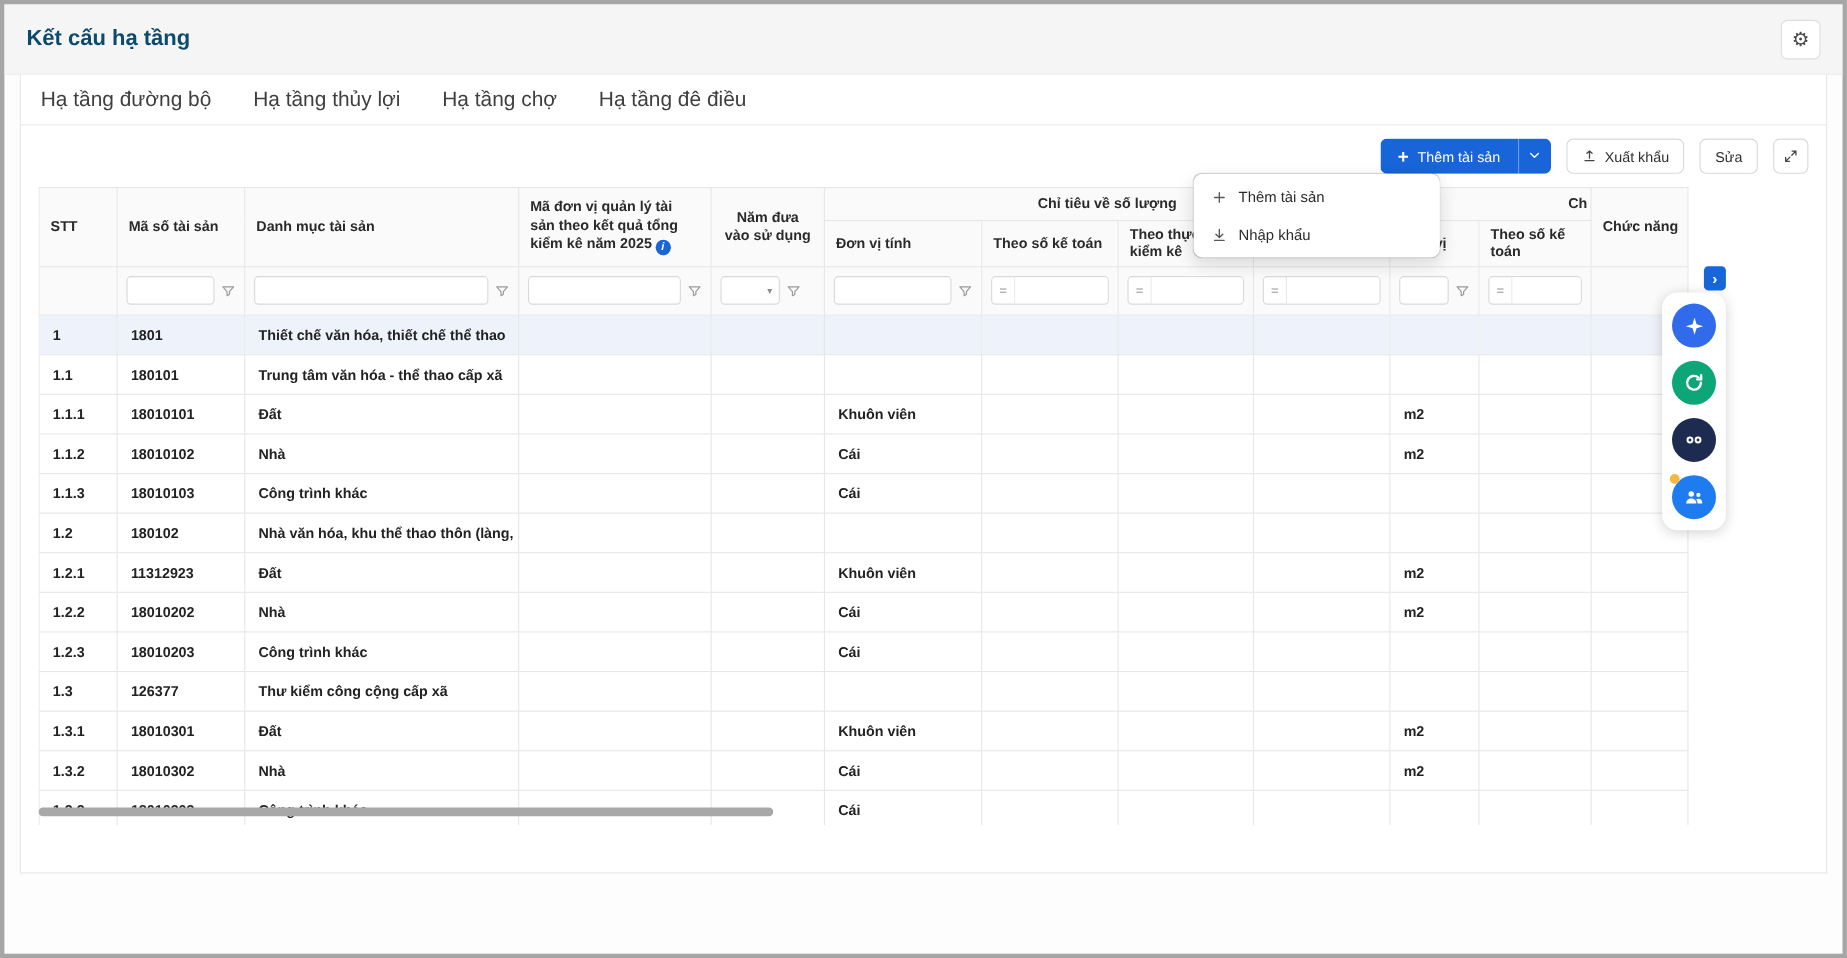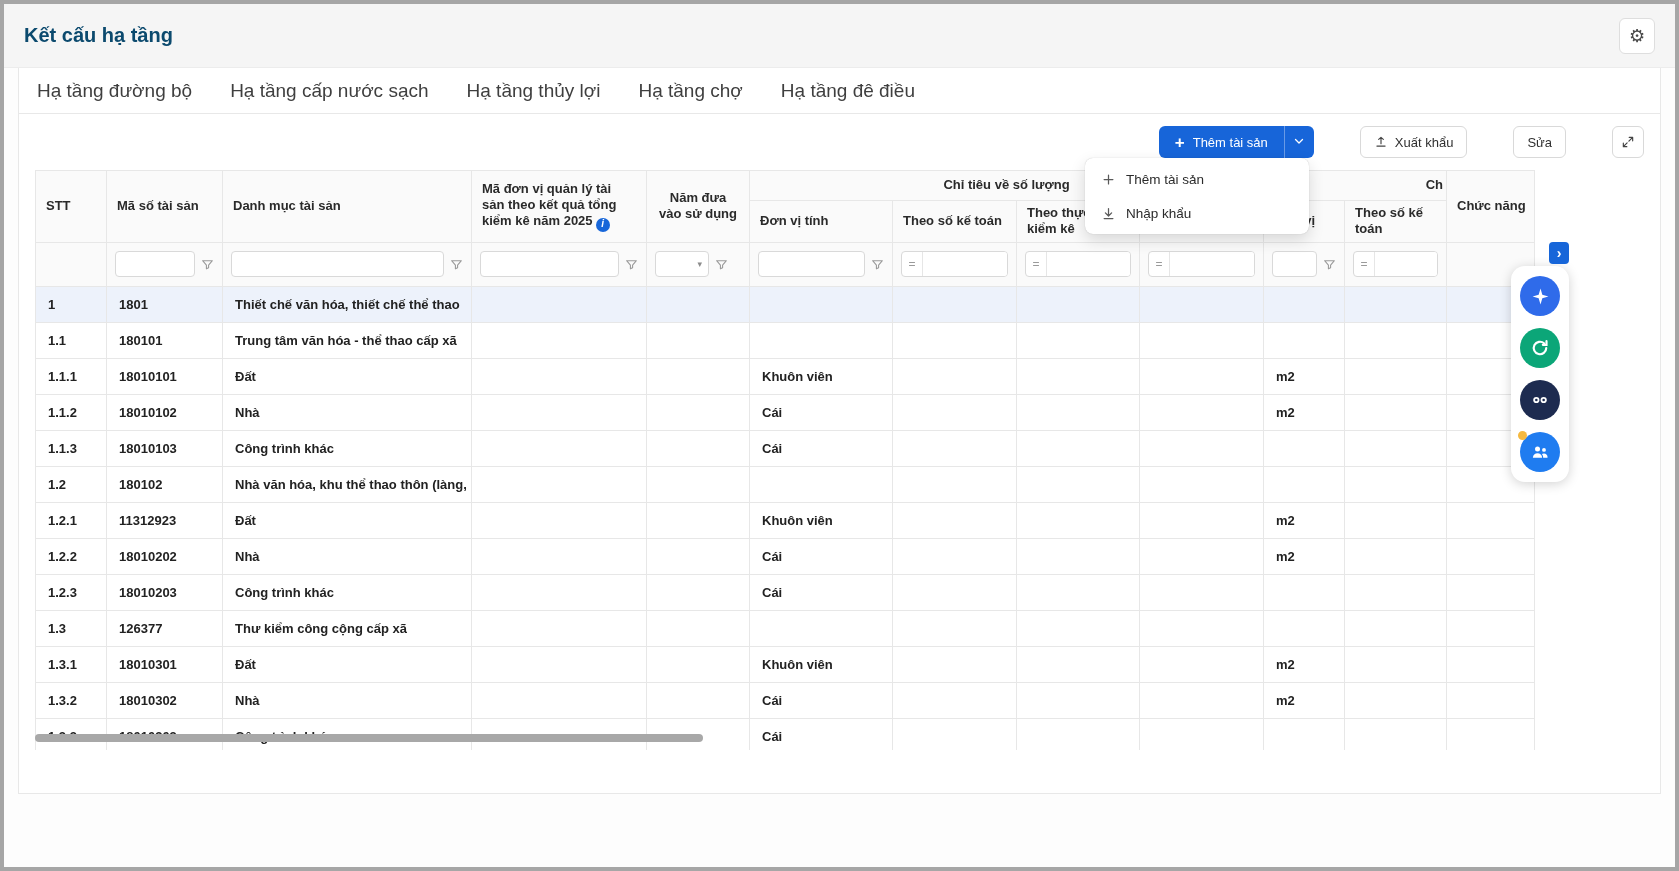--- a/index.html
+++ b/index.html
@@ -54,21 +54,21 @@
 
   
   .toolbar {
     display: flex; justify-content: flex-end; align-items: center;
     gap: 14px; padding: 12px 16px;
   }
   .btn {
     height: 32px; border: 1px solid #d9d9d9; border-radius: 6px; background: #fff;
     font-family: inherit; font-size: 13px; color: #303030; font-weight: 500;
     display: inline-flex; align-items: center; justify-content: center; gap: 7px;
-    padding: 0 13px; cursor: pointer; margin-left: 32px;
+    padding: 0 13px; cursor: pointer;
   }
   .icon-btn { width: 32px; padding: 0; }
   .split { display: inline-flex; border-radius: 6px; overflow: hidden; }
   .split-main, .split-arrow {
     background: #1765d9; color: #fff; border: none; height: 32px; cursor: pointer;
     font-family: inherit; font-size: 13px; display: inline-flex; align-items: center;
   }
   .split-main { gap: 8px; padding: 0 16px; }
   .split-main .plus { font-size: 17px; font-weight: bold; line-height: 1; }
   .split-arrow { width: 30px; justify-content: center; border-left: 1px solid rgba(255,255,255,.35); }
@@ -177,21 +177,20 @@
     <div class="title">Kết cấu hạ tầng</div>
     <button class="gear-btn">
       <span>⚙</span>
     </button>
   </div>
 
   <div class="card">
 
     <div class="tabs">
         <div class="tab">Hạ tầng đường bộ</div>
-        <div class="tab">Hạ tầng cấp nước sạch</div>
         <div class="tab">Hạ tầng thủy lợi</div>
         <div class="tab">Hạ tầng chợ</div>
         <div class="tab">Hạ tầng đê điều</div>
       </div>
 
     <div class="toolbar">
       <div class="split">
         <button class="split-main">
           <span class="plus">+</span>
           <span>Thêm tài sản</span>

